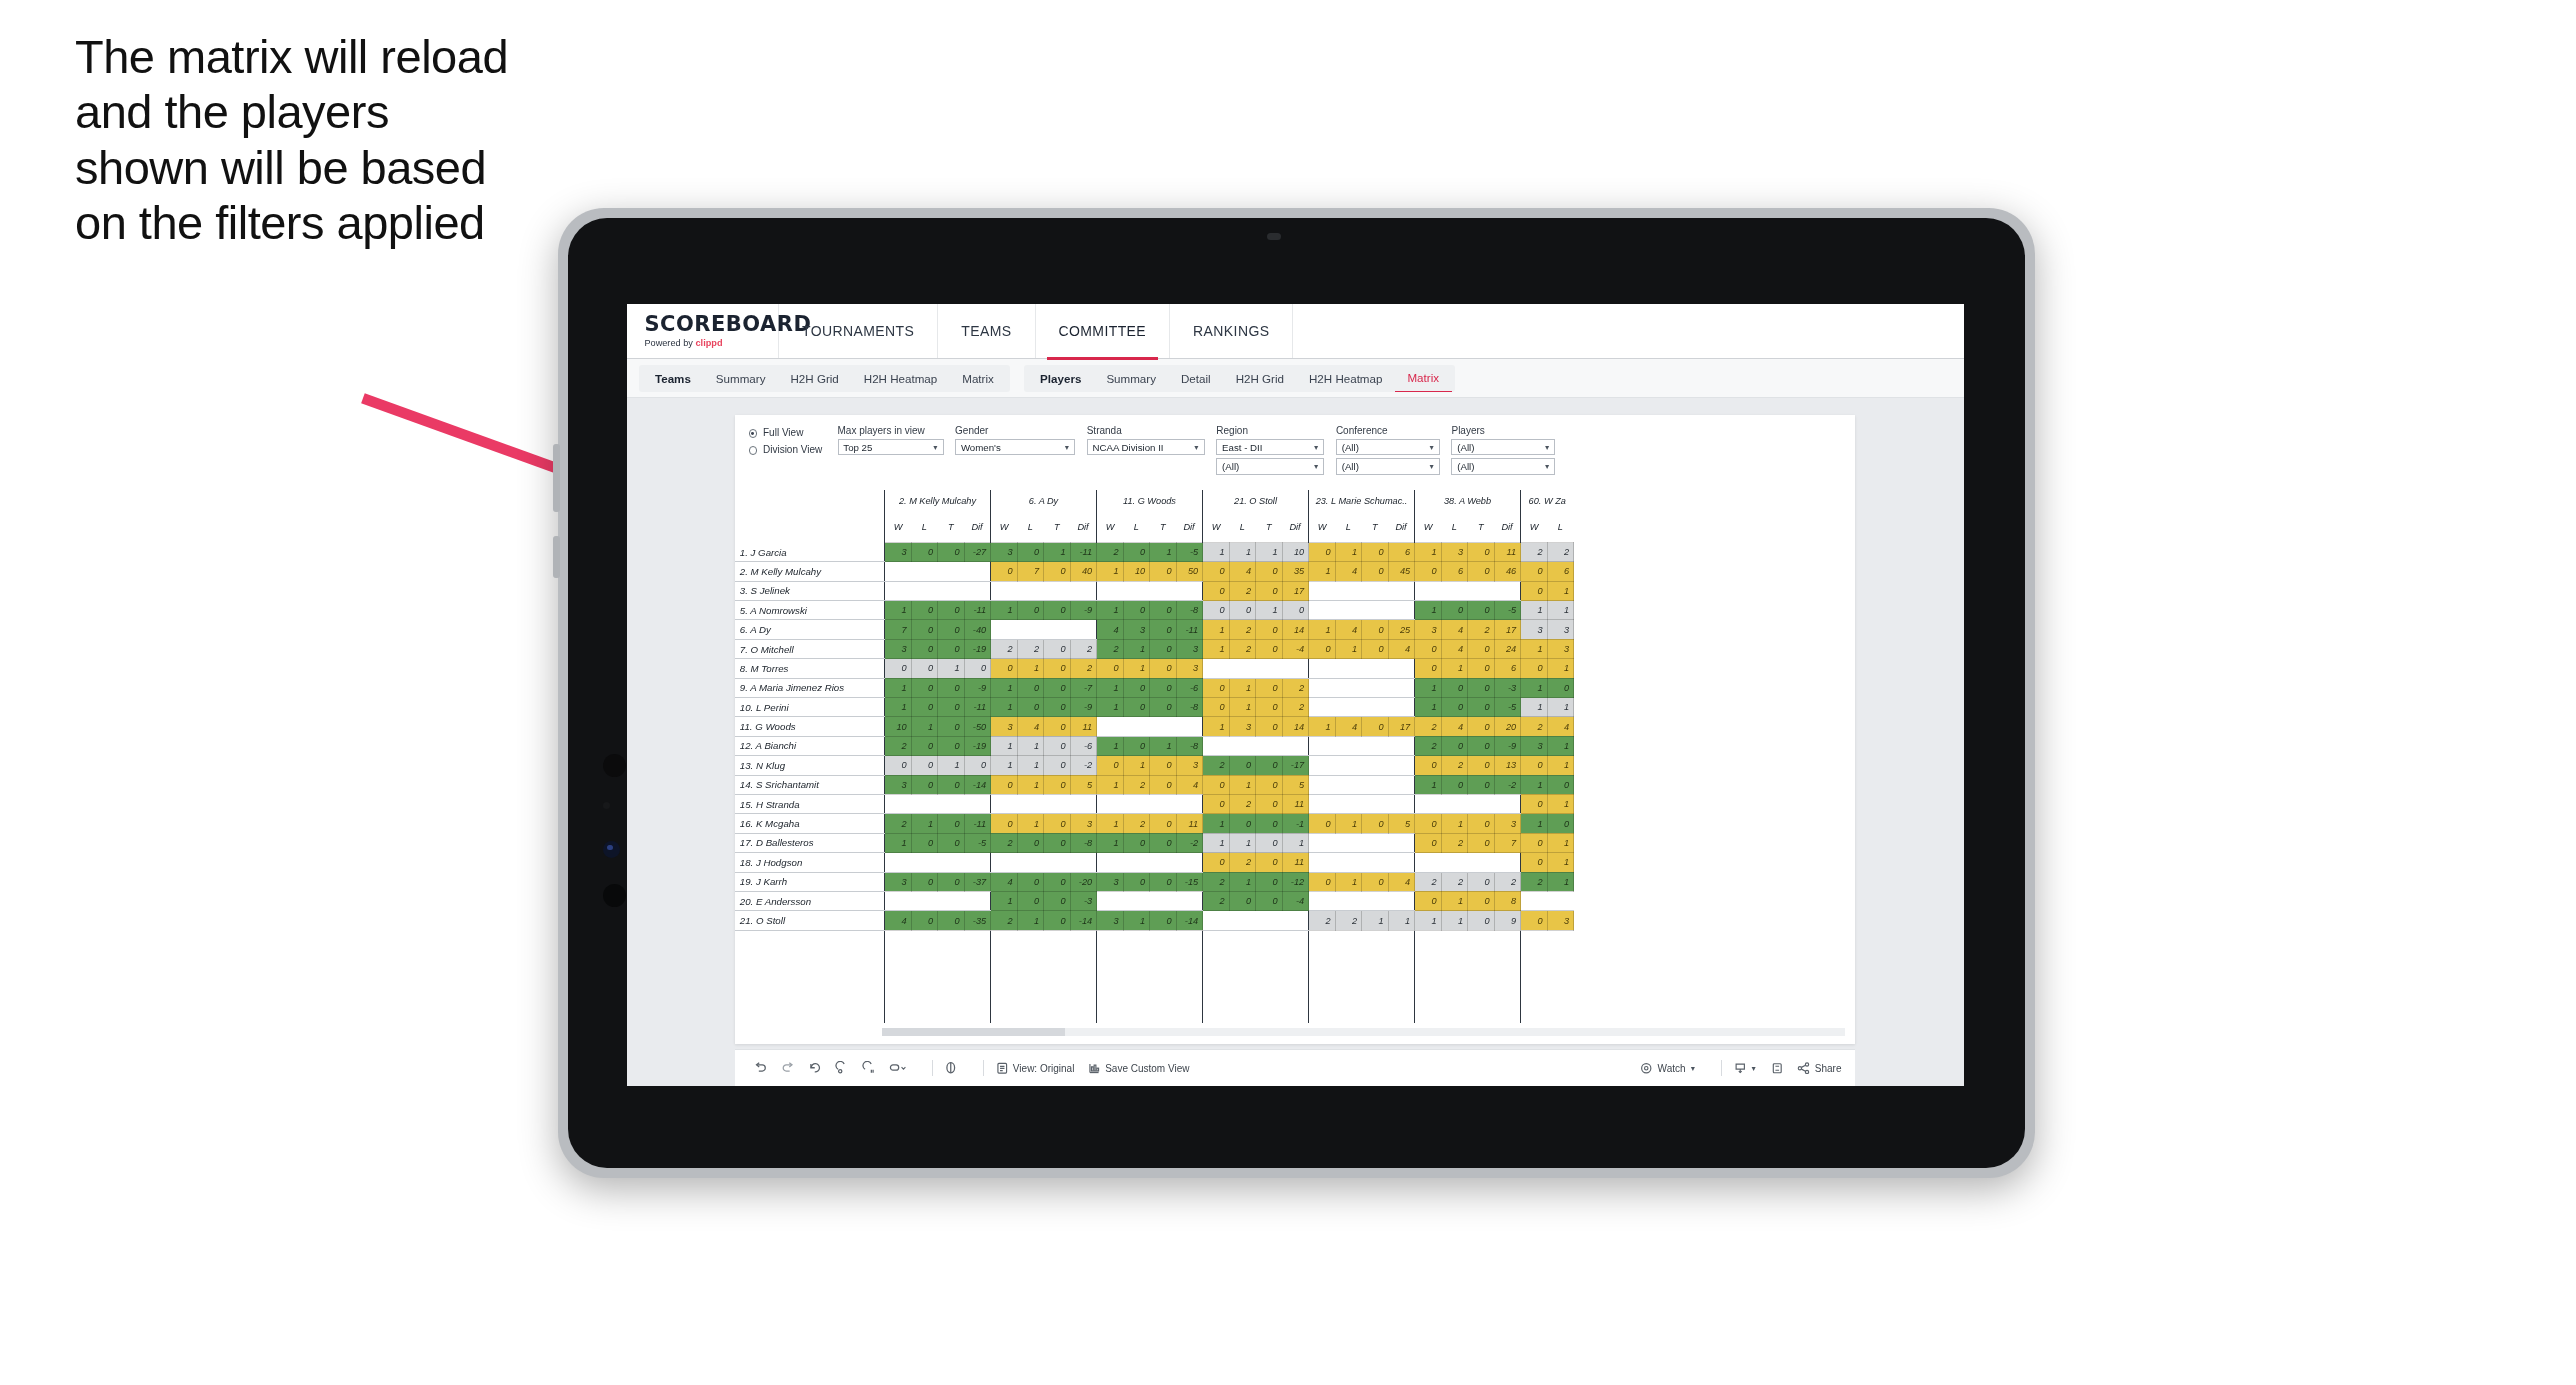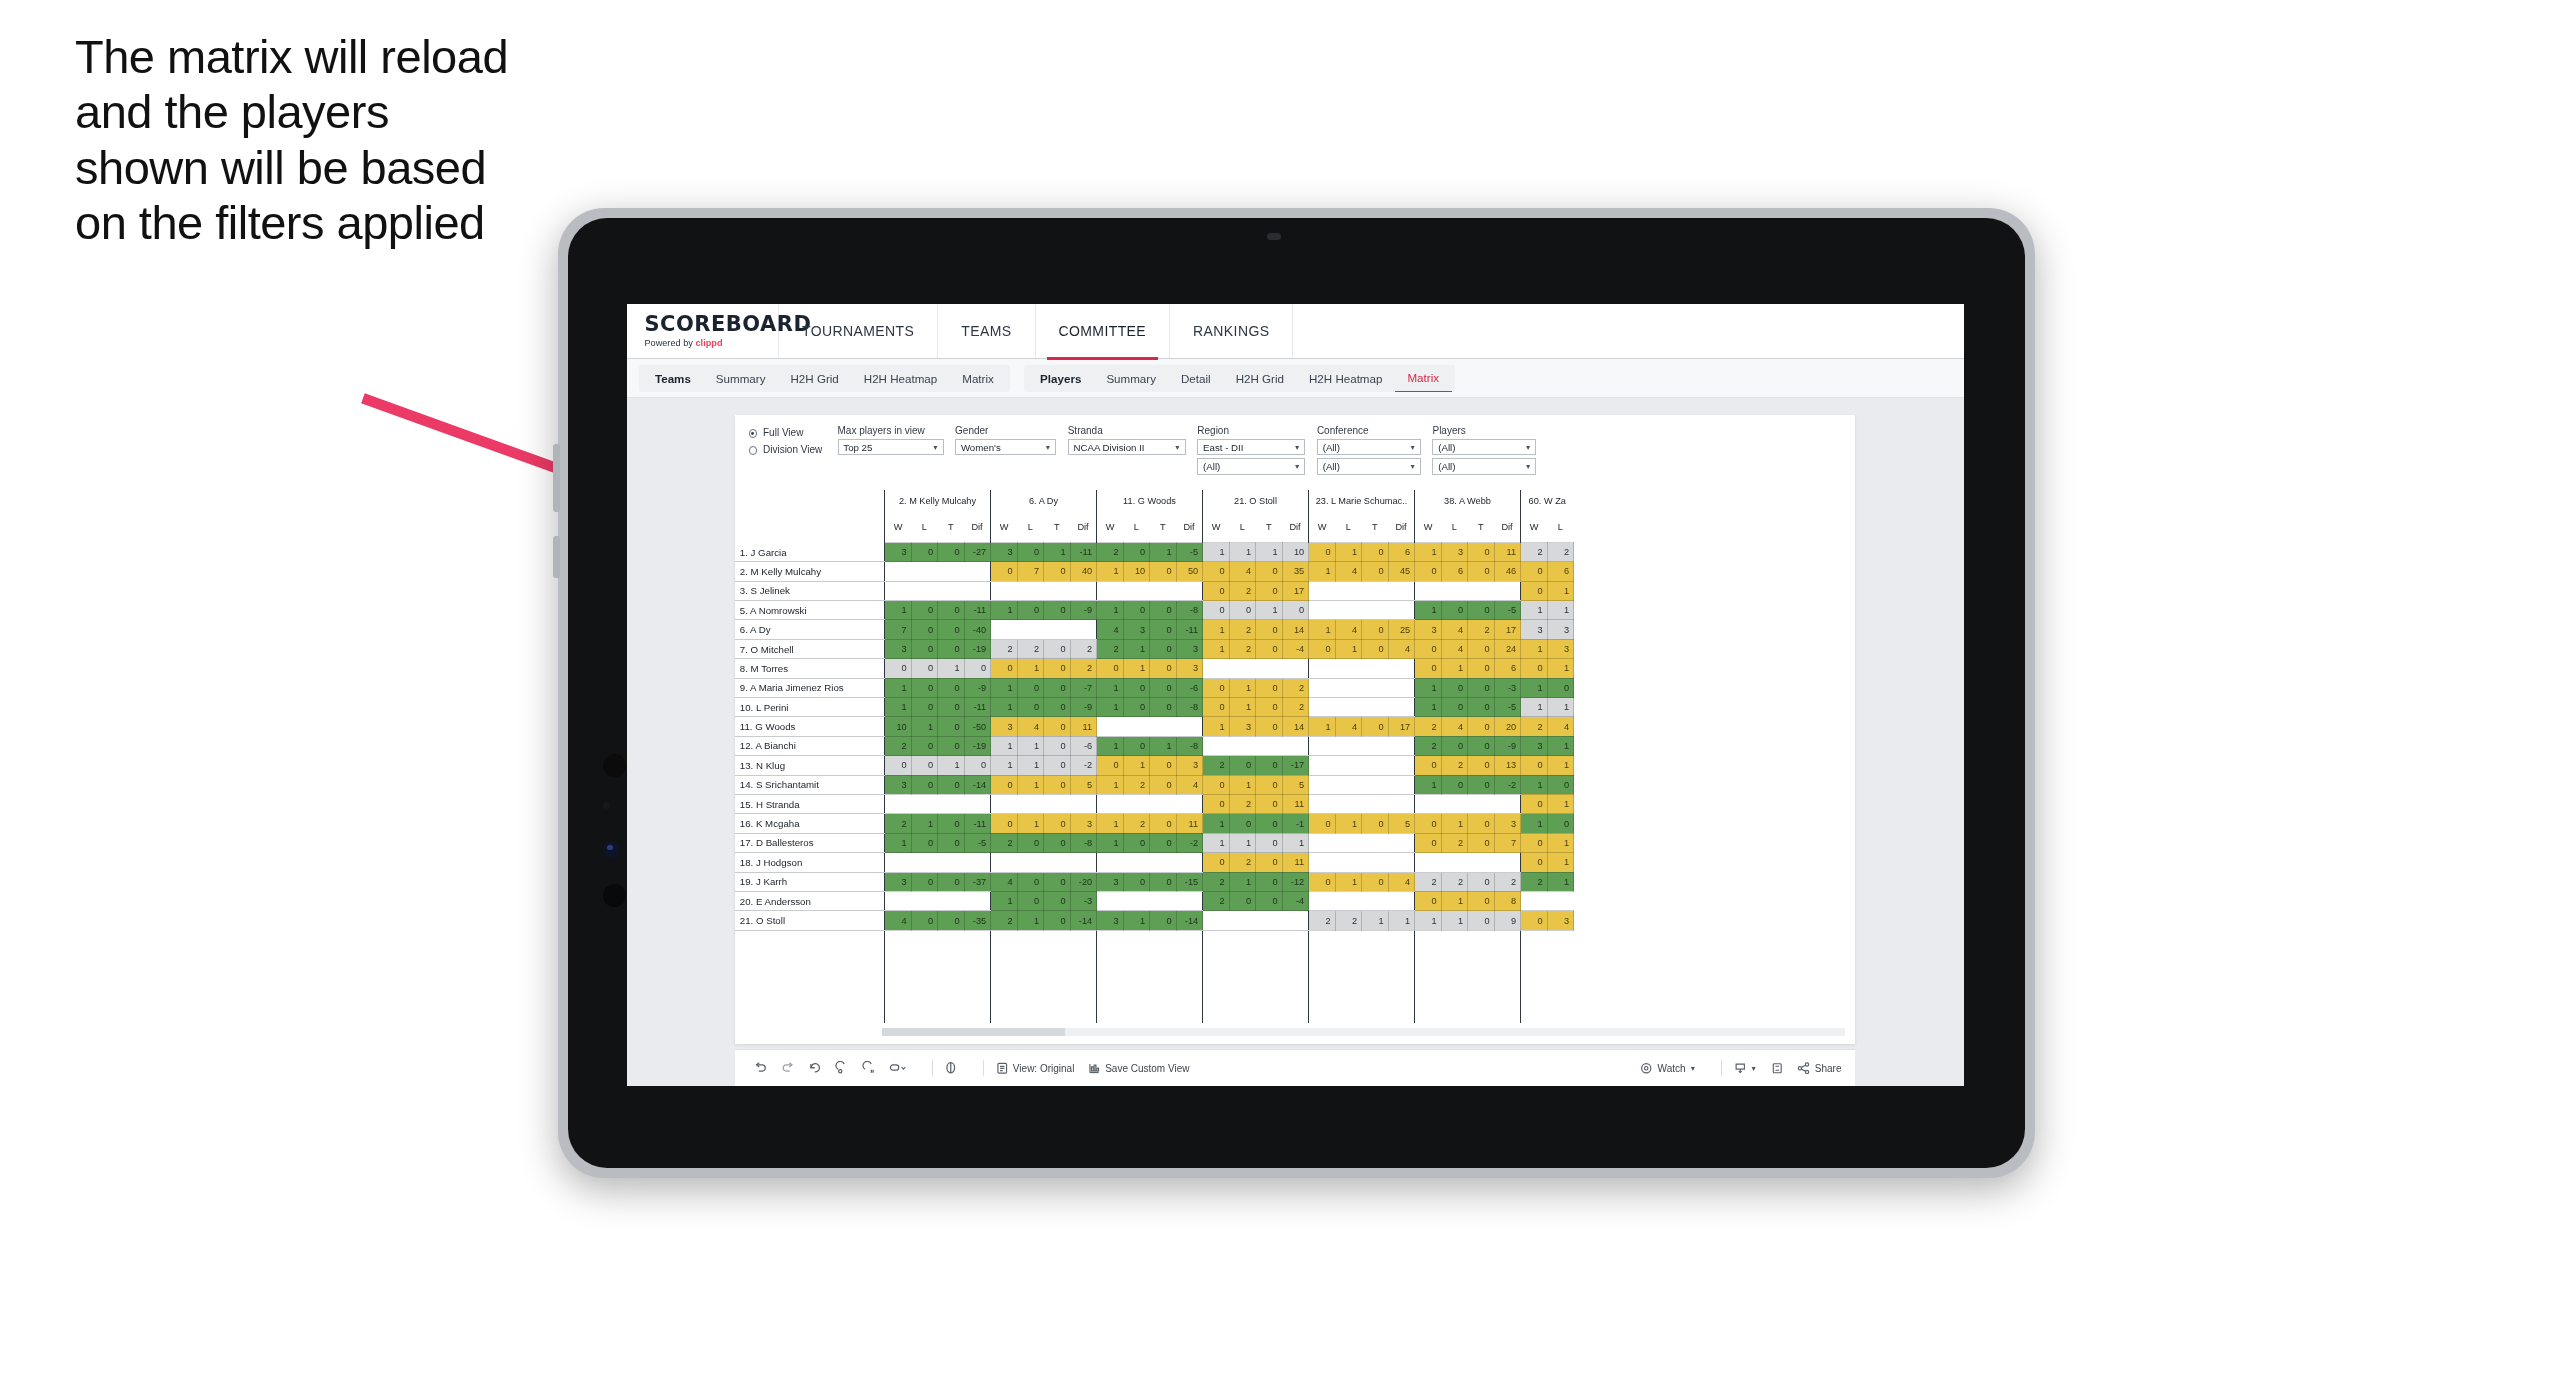--- a/index.html
+++ b/index.html
@@ -80,25 +80,25 @@
          margin-right:5.8px;box-sizing:border-box;position:relative;background:#fff;}
   .radio.on:after{content:"";position:absolute;left:1.9px;top:1.9px;width:2.9px;height:2.9px;
                   border-radius:50%;background:#3a4250;}
   .fgroup{margin-right:11.6px;}
   .flabel{font-size:10px;color:#333b46;margin-bottom:2.9px;}
   .fselect{height:16.4px;border:1px solid #b9bec5;background:#fff;display:flex;
            align-items:center;justify-content:space-between;padding:0 3.9px 0 4.8px;
            font-size:9.7px;color:#222a33;box-sizing:border-box;margin-bottom:2.9px;cursor:pointer;}
   .fselect .cap{overflow:hidden;white-space:nowrap;}
   .caret{font-size:6.8px;color:#4c555f;margin-left:3.9px;}
-  .w110{width:106px;} .w105{width:101px;} .w122{width:118px;align-items:center;}
+  .w110{width:106px;} .w105{width:120px;} .w122{width:118px;align-items:center;}
   .w112{width:108px;} .w108{width:104px;}
 
   
-  #matrix-wrap{position:absolute;left:0;right:0;top:75px;bottom:0;}
+  #matrix-wrap{position:absolute;left:0;right:0;top:75px;bottom:0;font-style:italic;}
   table.mx{border-collapse:collapse;table-layout:fixed;font-size:9.2px;color:#2e3640;}
   .corner{width:147px;}
   th.gname{height:21px;font-size:9.2px;font-weight:normal;color:#20272f;
            text-align:center;border-left:1.5px solid #2e3640;
            border-bottom:none;padding:0 1.9px;white-space:nowrap;overflow:hidden;}
   th.sub{height:29px;font-size:9.2px;font-weight:normal;color:#20272f;text-align:center;
          vertical-align:middle;}
   th.sub.start{border-left:1.5px solid #2e3640;}
   td.rowlbl{height:16.4px;font-size:9.7px;color:#20272f;text-align:left;
             padding-left:4.8px;white-space:nowrap;overflow:hidden;

